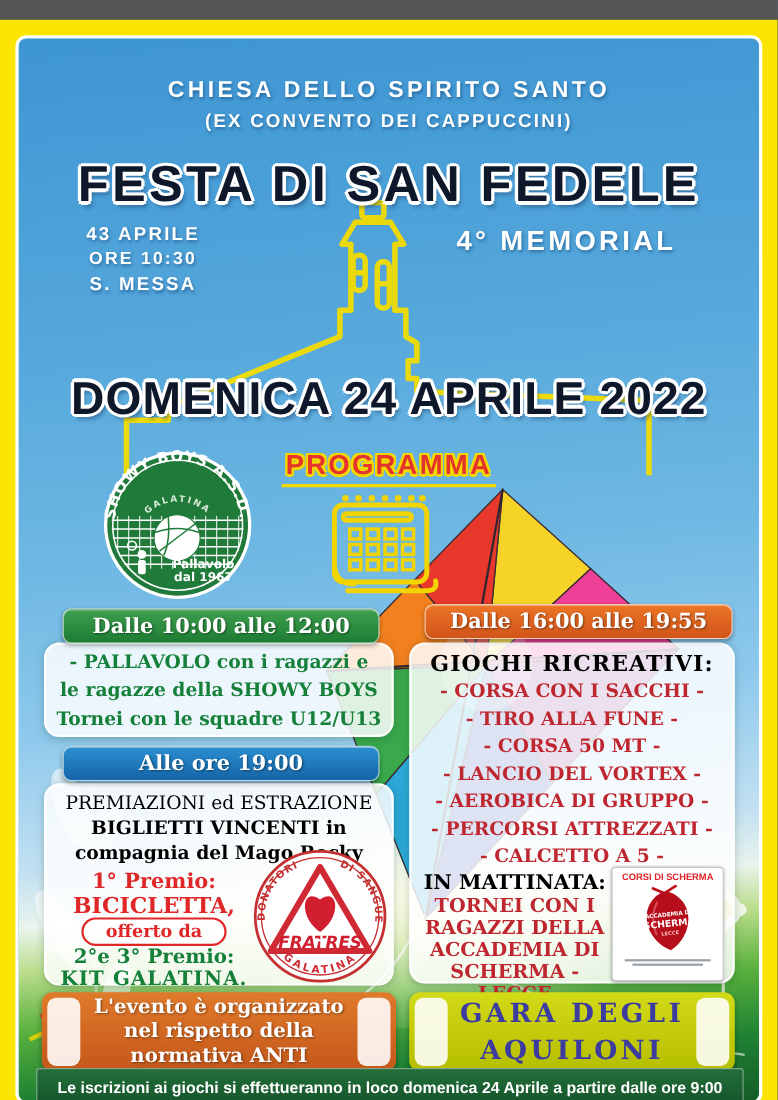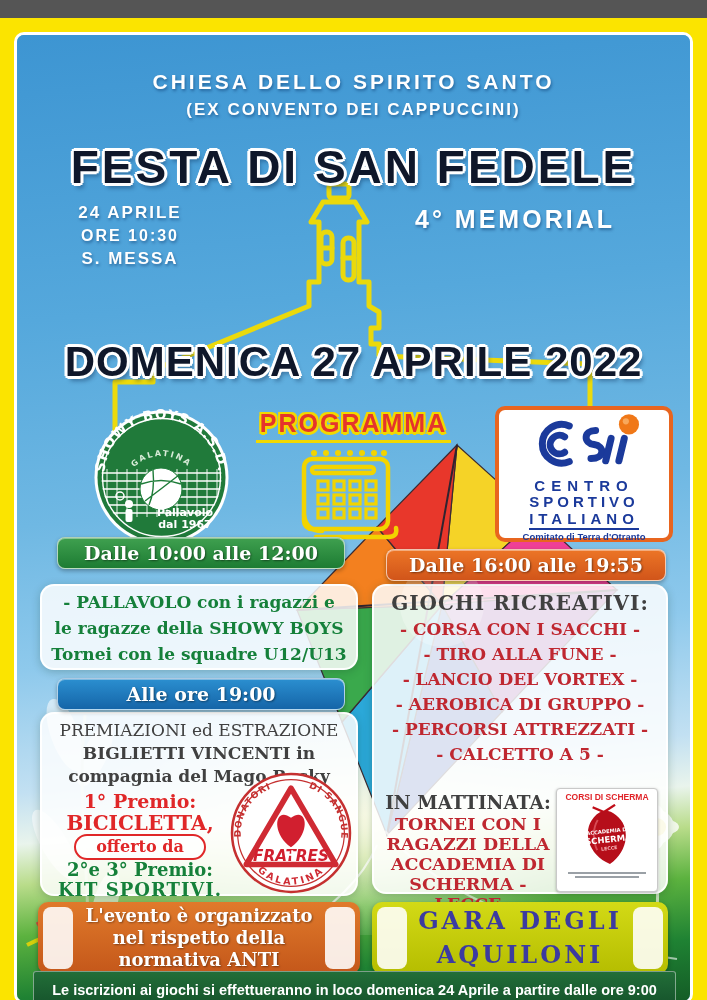--- a/index.html
+++ b/index.html
@@ -26,21 +26,21 @@
          border-radius:14px;box-shadow:0 2px 8px rgba(20,60,40,.25);text-align:center;z-index:3;box-sizing:border-box;}
   .banner{position:absolute;border-radius:10px;text-align:center;box-shadow:0 2px 5px rgba(0,0,0,.35);z-index:4;}
   .banner::before,.banner::after{content:"";position:absolute;top:5px;bottom:5px;width:30px;
          background:rgba(255,255,255,.88);border-radius:8px;}
   .banner::before{left:5px;}.banner::after{right:5px;}
   .banner .txt{position:relative;z-index:1;padding:1px 44px;}
   .covid{background:linear-gradient(180deg,#e07a2b,#c4571a);}
   .covid .txt{color:#fff;font:bold 18px/22px "DejaVu Serif",serif;padding-top:3px;text-shadow:1px 1px 2px rgba(0,0,0,.4);}
   .gara{background:linear-gradient(180deg,#d3da16,#b5bd00);}
   .gara .txt{color:#3c3ba0;font:bold 24px/34px "DejaVu Serif",serif;letter-spacing:3px;padding-top:2px;}
-  .green-t{color:#15803a;}  .blue-t{color:#404040;}  .red-t{color:#bf2730;}  .prize-red{color:#e02728;}
+  .green-t{color:#15803a;}  .blue-t{color:#000000;}  .red-t{color:#bf2730;}  .prize-red{color:#e02728;}
   .programma{display:inline-block;color:#e5342c;font-weight:bold;font-size:25px;letter-spacing:2px;
      border-bottom:3px solid #f2d800;padding:0 4px 2px 4px;
      text-shadow:-2px -2px 0 #f2d800,2px -2px 0 #f2d800,-2px 2px 0 #f2d800,2px 2px 0 #f2d800,0 3px 0 #f2d800;}
   .offpill{display:inline-block;border:2px solid #e02728;border-radius:16px;background:rgba(255,255,255,.75);
      padding:0 20px;font:bold 16px/22px "DejaVu Serif",serif;color:#e02728;}
   .schermacard{position:absolute;background:#fff;border:1px solid #c9c9c9;border-radius:4px;
      box-shadow:0 1px 3px rgba(0,0,0,.3);text-align:center;}
   .fineprint{height:2px;background:#9aa0a6;margin:2px auto;}
   svg text{font-family:"DejaVu Sans",sans-serif;}
   .footer-strip{position:absolute;background:linear-gradient(180deg,#226e38,#14502a);
@@ -108,30 +108,30 @@
       </g>
       <circle cx="45" cy="22" r="9" fill="#f0e070"></circle>
       <path d="M 45,40 C 48,90 42,140 45,178" fill="none" stroke="#e8f0da" stroke-width="3"></path>
     </svg>
 
     <div class="abs whitehead" style="top:35px;font-size:21px;letter-spacing:3px;z-index:3;">CHIESA DELLO SPIRITO SANTO</div>
     <div class="abs whitehead" style="top:65px;font-size:17px;letter-spacing:2px;z-index:3;">(EX CONVENTO DEI CAPPUCCINI)</div>
     <div class="abs redoutline" style="top:105px;font-size:46px;letter-spacing:3px;z-index:3;">FESTA DI SAN FEDELE</div>
 
     <div class="abs" style="left:38px;top:166px;width:150px;text-align:center;z-index:3;">
-      <div class="whitehead" style="font-size:17px;letter-spacing:2px;line-height:23px;">24 APRILE</div>
+      <div class="whitehead" style="font-size:17px;letter-spacing:2px;line-height:23px;">43 APRILE</div>
       <div class="whitehead" style="font-size:16px;letter-spacing:2px;line-height:23px;">ORE 10:30</div>
       <div class="whitehead" style="font-size:17px;letter-spacing:2px;line-height:23px;">S. MESSA</div>
     </div>
 
     <div class="abs" style="left:343px;top:168px;width:310px;text-align:center;z-index:3;">
       <div class="whitehead" style="font-size:25px;letter-spacing:3px;line-height:32px;">4° MEMORIAL</div>
     </div>
 
-    <div class="abs redoutline" style="top:303px;font-size:42px;letter-spacing:1px;z-index:3;">DOMENICA 27 APRILE 2022</div>
+    <div class="abs redoutline" style="top:303px;font-size:42px;letter-spacing:1px;z-index:3;">DOMENICA 24 APRILE 2022</div>
 
     <svg class="abs" style="left:76px;top:374px;z-index:3;" width="137" height="137" viewBox="0 0 137 137">
       <defs>
         <path id="arcTop" d="M 13,80 A 57,57 0 1 1 124,80"></path>
         <path id="arcSub" d="M 37,63 A 39,39 0 0 1 100,63"></path>
         <clipPath id="netClip">
             <circle cx="68.5" cy="68.5" r="60"></circle>
           </clipPath>
       </defs>
       <circle cx="68.5" cy="68.5" r="67" fill="#fff"></circle>
@@ -207,58 +207,41 @@
         <circle cx="18" cy="8" r="3"></circle>
           <circle cx="30" cy="8" r="3"></circle>
           <circle cx="42" cy="8" r="3"></circle>
           <circle cx="54" cy="8" r="3"></circle>
         <circle cx="66" cy="8" r="3"></circle>
           <circle cx="78" cy="8" r="3"></circle>
           <circle cx="88" cy="8" r="3"></circle>
       </g>
     </svg>
 
-    <div class="abs" style="left:478px;top:371px;width:178px;height:136px;background:#fff;border:4px solid #e8651f;border-radius:10px;z-index:3;box-sizing:border-box;text-align:center;">
-      <svg width="170" height="62" viewBox="0 0 170 80" style="margin-top:2px;">
-        <g fill="none" stroke="#1b3a9b" stroke-width="9" stroke-linecap="round">
-          <path d="M 66,18 A 25,25 0 1 0 66,64"></path>
-          <path d="M 60,32 A 12,12 0 1 0 60,52"></path>
-          <path d="M 100,24 C 84,24 84,40 98,42 C 112,44 112,60 94,60"></path>
-          <line x1="120" y1="34" x2="113" y2="63"></line>
-          <line x1="137" y1="34" x2="130" y2="63"></line>
-        </g>
-        <circle cx="143" cy="16" r="13" fill="#f07818"></circle>
-        <circle cx="139" cy="12" r="4" fill="#f8a85c"></circle>
-      </svg>
-      <div style="color:#1b3a9b;font-weight:bold;font-size:15px;letter-spacing:6px;line-height:16px;">CENTRO</div>
-      <div style="color:#1b3a9b;font-weight:bold;font-size:15px;letter-spacing:4px;line-height:16px;">SPORTIVO</div>
-      <div style="color:#1b3a9b;font-weight:bold;font-size:15px;letter-spacing:5px;line-height:16px;border-bottom:2px solid #1b3a9b;display:inline-block;padding-bottom:1px;">ITALIANO</div>
-      <div style="color:#1b3a9b;font-weight:bold;font-size:9.5px;line-height:13px;">Comitato di Terra d'Otranto</div>
-    </div>
-
-    <div class="pill green" style="left:40px;top:502px;width:286px;">Dalle 10:00 alle 12:00</div>
+
+    <div class="pill green" style="left:40px;top:518px;width:286px;">Dalle 10:00 alle 12:00</div>
 
     <div class="panel serif" style="left:23px;top:549px;width:318px;height:86px;">
       <div class="green-t" style="font-weight:bold;font-size:17px;line-height:26px;margin-top:3px;">- PALLAVOLO con i ragazzi e</div>
       <div class="green-t" style="font-weight:bold;font-size:17px;line-height:26px;">le ragazze della SHOWY BOYS</div>
       <div class="green-t" style="font-weight:bold;font-size:17px;line-height:26px;">Tornei con le squadre U12/U13</div>
     </div>
 
     <div class="pill blue" style="left:40px;top:643px;width:286px;">Alle ore 19:00</div>
 
     <div class="panel serif" style="left:23px;top:677px;width:318px;height:184px;">
       <div class="blue-t" style="font-weight:normal;font-size:17px;line-height:23px;margin-top:5px;">PREMIAZIONI ed ESTRAZIONE</div>
       <div class="blue-t" style="font-weight:bold;font-size:17px;line-height:23px;">BIGLIETTI VINCENTI in</div>
       <div class="blue-t" style="font-weight:bold;font-size:17px;line-height:23px;">compagnia del Mago Rocky</div>
       <div class="abs" style="left:2px;top:77px;width:192px;text-align:center;">
         <div class="prize-red" style="font-weight:bold;font-size:19px;line-height:21px;">1° Premio:</div>
         <div class="prize-red" style="font-weight:bold;font-size:20px;line-height:22px;">BICICLETTA,</div>
         <div style="line-height:24px;"><span class="offpill">offerto da</span></div>
         <div class="green-t" style="font-weight:bold;font-size:18px;line-height:20px;">2°e 3° Premio:</div>
-        <div class="green-t" style="font-weight:bold;font-size:18px;line-height:20px;letter-spacing:1px;">KIT SPORTIVI.</div>
+        <div class="green-t" style="font-weight:bold;font-size:18px;line-height:20px;letter-spacing:1px;">KIT GALATINA.</div>
       </div>
 
       <svg class="abs" style="right:4px;top:58px;" width="122" height="122" viewBox="0 0 120 120">
         <defs>
           <path id="frArcL" d="M 15,80 A 47,47 0 0 1 57,13"></path>
           <path id="frArcR" d="M 63,13 A 47,47 0 0 1 105,80"></path>
           <path id="frArcB" d="M 21,90 A 47,47 0 0 0 99,90"></path>
         </defs>
         <circle cx="60" cy="60" r="58" fill="#fff" stroke="#c53030" stroke-width="2.5"></circle>
         <circle cx="60" cy="60" r="52.5" fill="none" stroke="#c53030" stroke-width="1.2"></circle>
@@ -288,20 +271,21 @@
         <div>normativa ANTI COVID</div>
       </div>
     </div>
 
     <div class="pill orange" style="left:369px;top:514px;width:278px;">Dalle 16:00 alle 19:55</div>
 
     <div class="panel serif" style="left:355px;top:549px;width:296px;height:310px;">
       <div class="blue-t" style="font-weight:bold;font-size:20px;line-height:27px;margin-top:4px;letter-spacing:1px;">GIOCHI RICREATIVI:</div>
       <div class="red-t" style="font-weight:bold;font-size:17px;line-height:25px;">- CORSA CON I SACCHI -</div>
       <div class="red-t" style="font-weight:bold;font-size:17px;line-height:25px;">- TIRO ALLA FUNE -</div>
+      <div class="red-t" style="font-weight:bold;font-size:17px;line-height:25px;">- CORSA 50 MT -</div>
       <div class="red-t" style="font-weight:bold;font-size:17px;line-height:25px;">- LANCIO DEL VORTEX -</div>
       <div class="red-t" style="font-weight:bold;font-size:17px;line-height:25px;">- AEROBICA DI GRUPPO -</div>
       <div class="red-t" style="font-weight:bold;font-size:17px;line-height:25px;">- PERCORSI ATTREZZATI -</div>
       <div class="red-t" style="font-weight:bold;font-size:17px;line-height:25px;">- CALCETTO A 5 -</div>
       <div class="abs" style="left:4px;top:206px;width:180px;text-align:center;">
         <div class="blue-t" style="font-weight:bold;font-size:18.5px;line-height:22px;">IN MATTINATA:</div>
         <div class="red-t" style="font-weight:bold;font-size:17.5px;line-height:20px;">TORNEI CON I</div>
         <div class="red-t" style="font-weight:bold;font-size:17.5px;line-height:20px;">RAGAZZI DELLA</div>
         <div class="red-t" style="font-weight:bold;font-size:17.5px;line-height:20px;">ACCADEMIA DI</div>
         <div class="red-t" style="font-weight:bold;font-size:17.5px;line-height:20px;">SCHERMA - LECCE</div>

